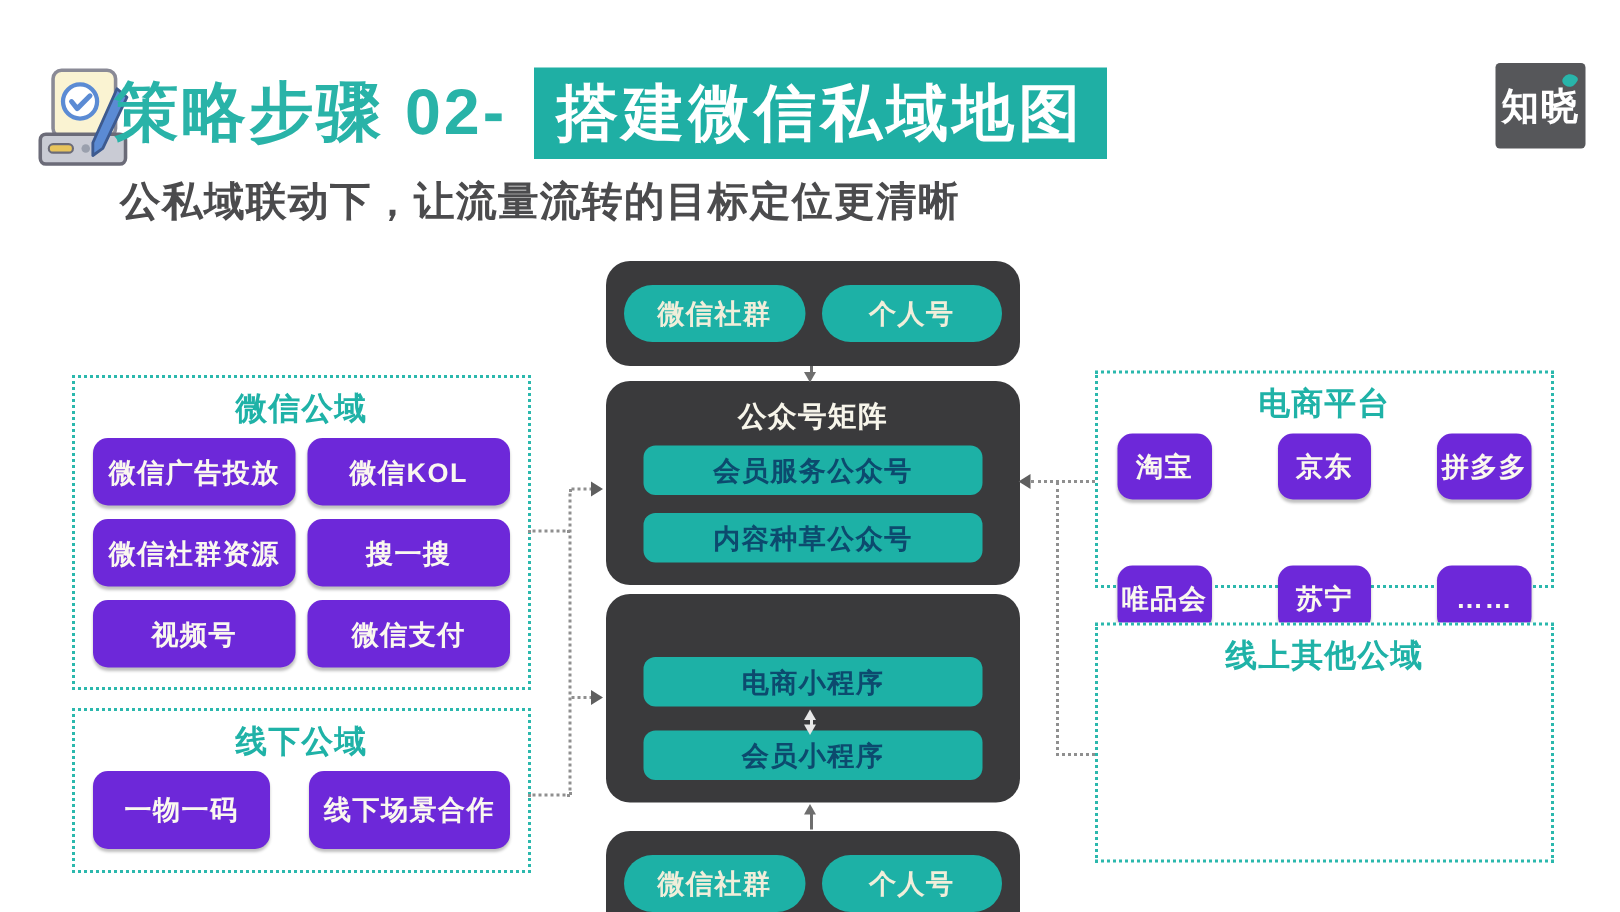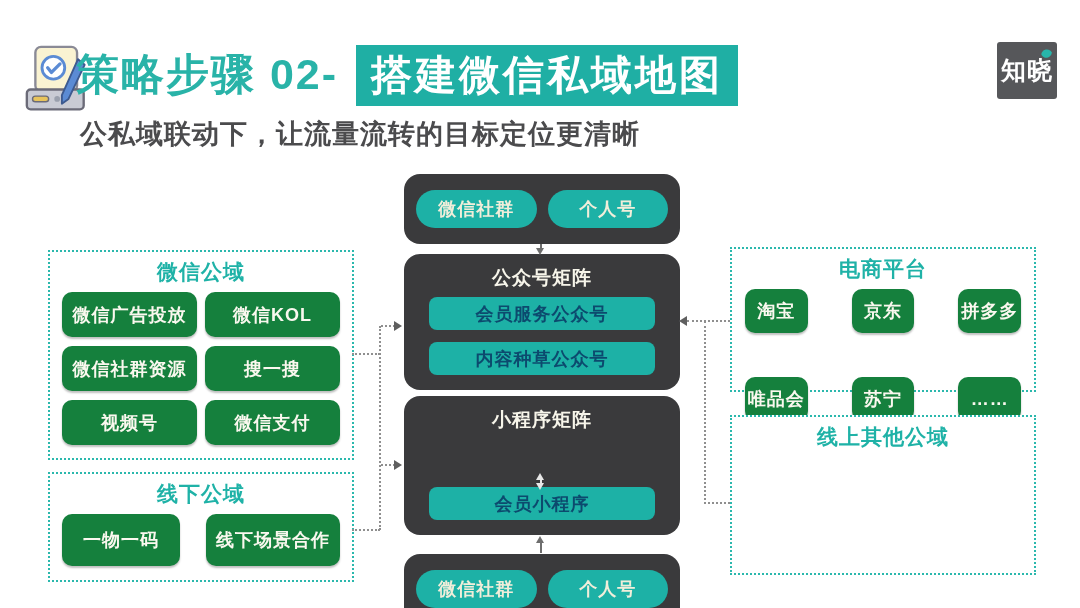--- a/index.html
+++ b/index.html
@@ -27,21 +27,21 @@
   .boxtitle{color:#f7f5ea;text-align:center;font-size:19px;padding-top:11px;letter-spacing:1px;}
   .innerpill{position:absolute;left:25px;width:226px;height:33px;background:#1db1a6;border-radius:8px;
              color:#0c4a6e;display:flex;align-items:center;justify-content:center;font-size:18px;letter-spacing:1px;}
 
   
   .group{position:absolute;border:2px dotted #2bb8ad;box-sizing:border-box;background:#fff;}
   .gtitle{color:#1fb2a7;text-align:center;font-size:21px;padding:6px 0 6px;letter-spacing:1px;}
   .ggrid{display:grid;gap:9px 8px;padding:0 12px;}
   .cols2{grid-template-columns:1fr 1fr;}
   .cols3{grid-template-columns:1fr 1fr 1fr;}
-  .gbtn{background:#15803d;border-radius:10px;color:#faf8ef;display:flex;align-items:center;
+  .gbtn{background:#6d28d9;border-radius:10px;color:#faf8ef;display:flex;align-items:center;
         justify-content:center;font-size:18px;letter-spacing:1px;box-shadow:0 2px 2px rgba(0,0,0,.25);}
   .h45{height:45px;} .h44{height:44px;} .h47{height:47px;} .h52{height:52px;}
   .wide{grid-column:1 / -1;}
   .offgrid{grid-template-columns:118px 134px;column-gap:26px;justify-content:center;}
 
   
   .dh{position:absolute;border-top:2px dotted #8f8f8f;height:0;}
   .dv{position:absolute;border-left:2px dotted #8f8f8f;width:0;}
   .tri{position:absolute;width:0;height:0;}
   .tri-r{border-top:5px solid transparent;border-bottom:5px solid transparent;border-left:8px solid #5f5f5f;}
@@ -86,21 +86,21 @@
     </div>
   </div>
 
   <div class="darkbox" style="left:404px;top:222px;width:276px;height:136px;">
     <div class="boxtitle">公众号矩阵</div>
     <div class="innerpill" style="top:43px;">会员服务公众号</div>
     <div class="innerpill" style="top:88px;">内容种草公众号</div>
   </div>
 
   <div class="darkbox" style="left:404px;top:364px;width:276px;height:139px;">
-    <div class="boxtitle">小程序矩阵</div>
+    <div class="innerpill" style="top:42px;">电商小程序</div>
     <div class="innerpill" style="top:91px;">会员小程序</div>
   </div>
 
   <div class="darkbox" style="left:404px;top:522px;width:276px;height:70px;">
     <div class="pillrow">
       <div class="pill">微信社群</div>
       <div class="pill">个人号</div>
     </div>
   </div>
 

